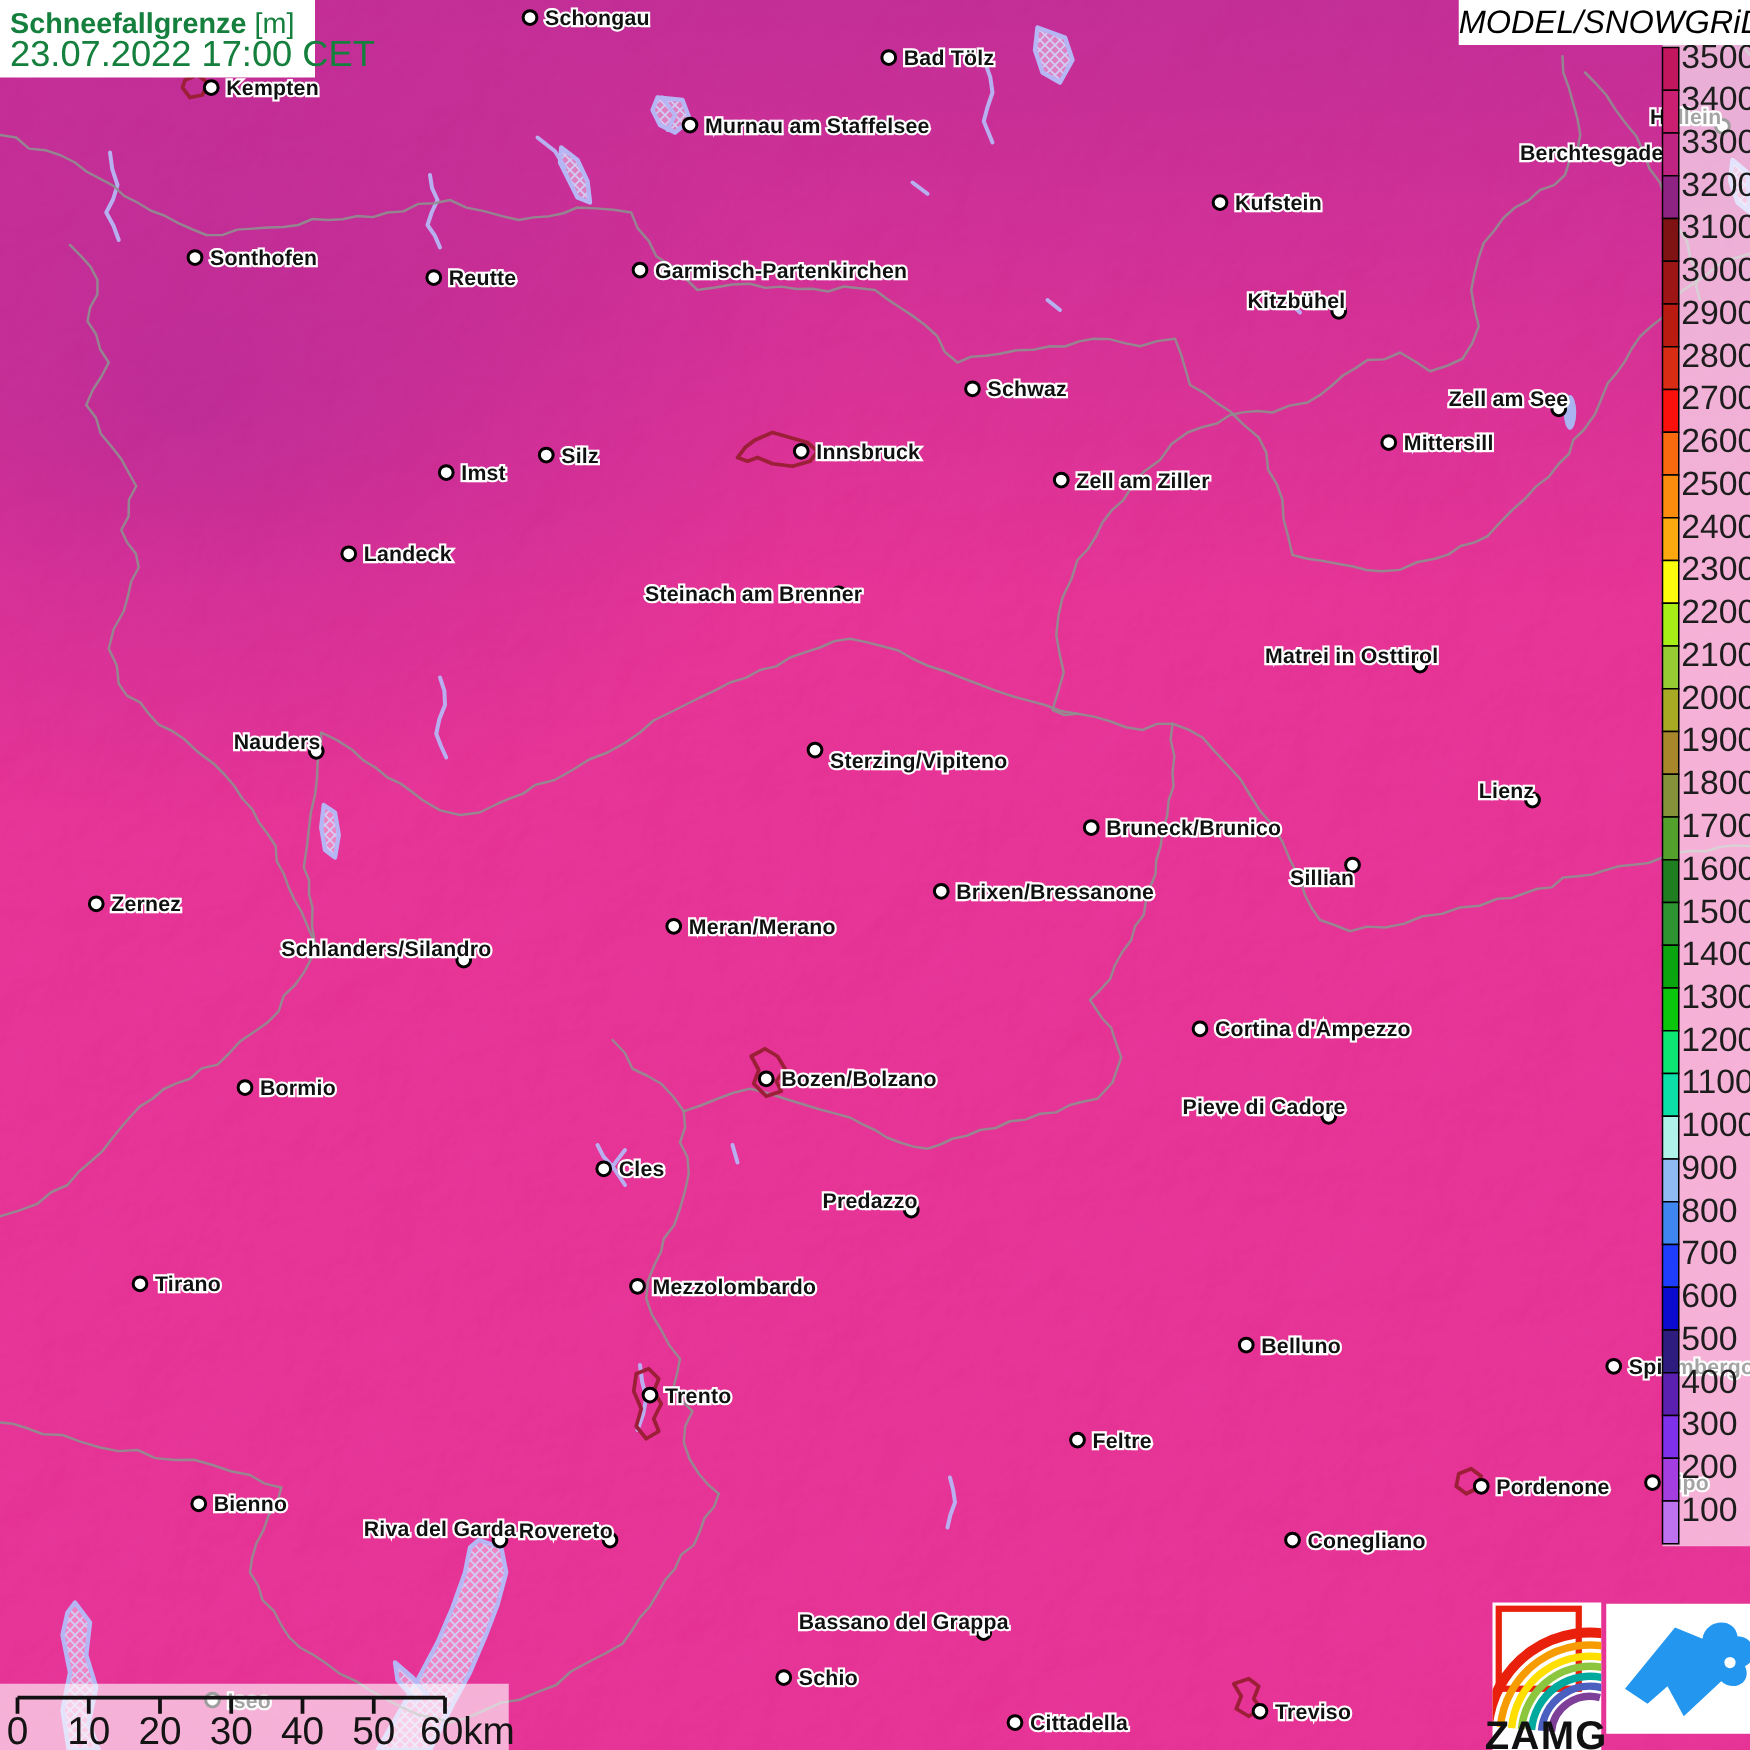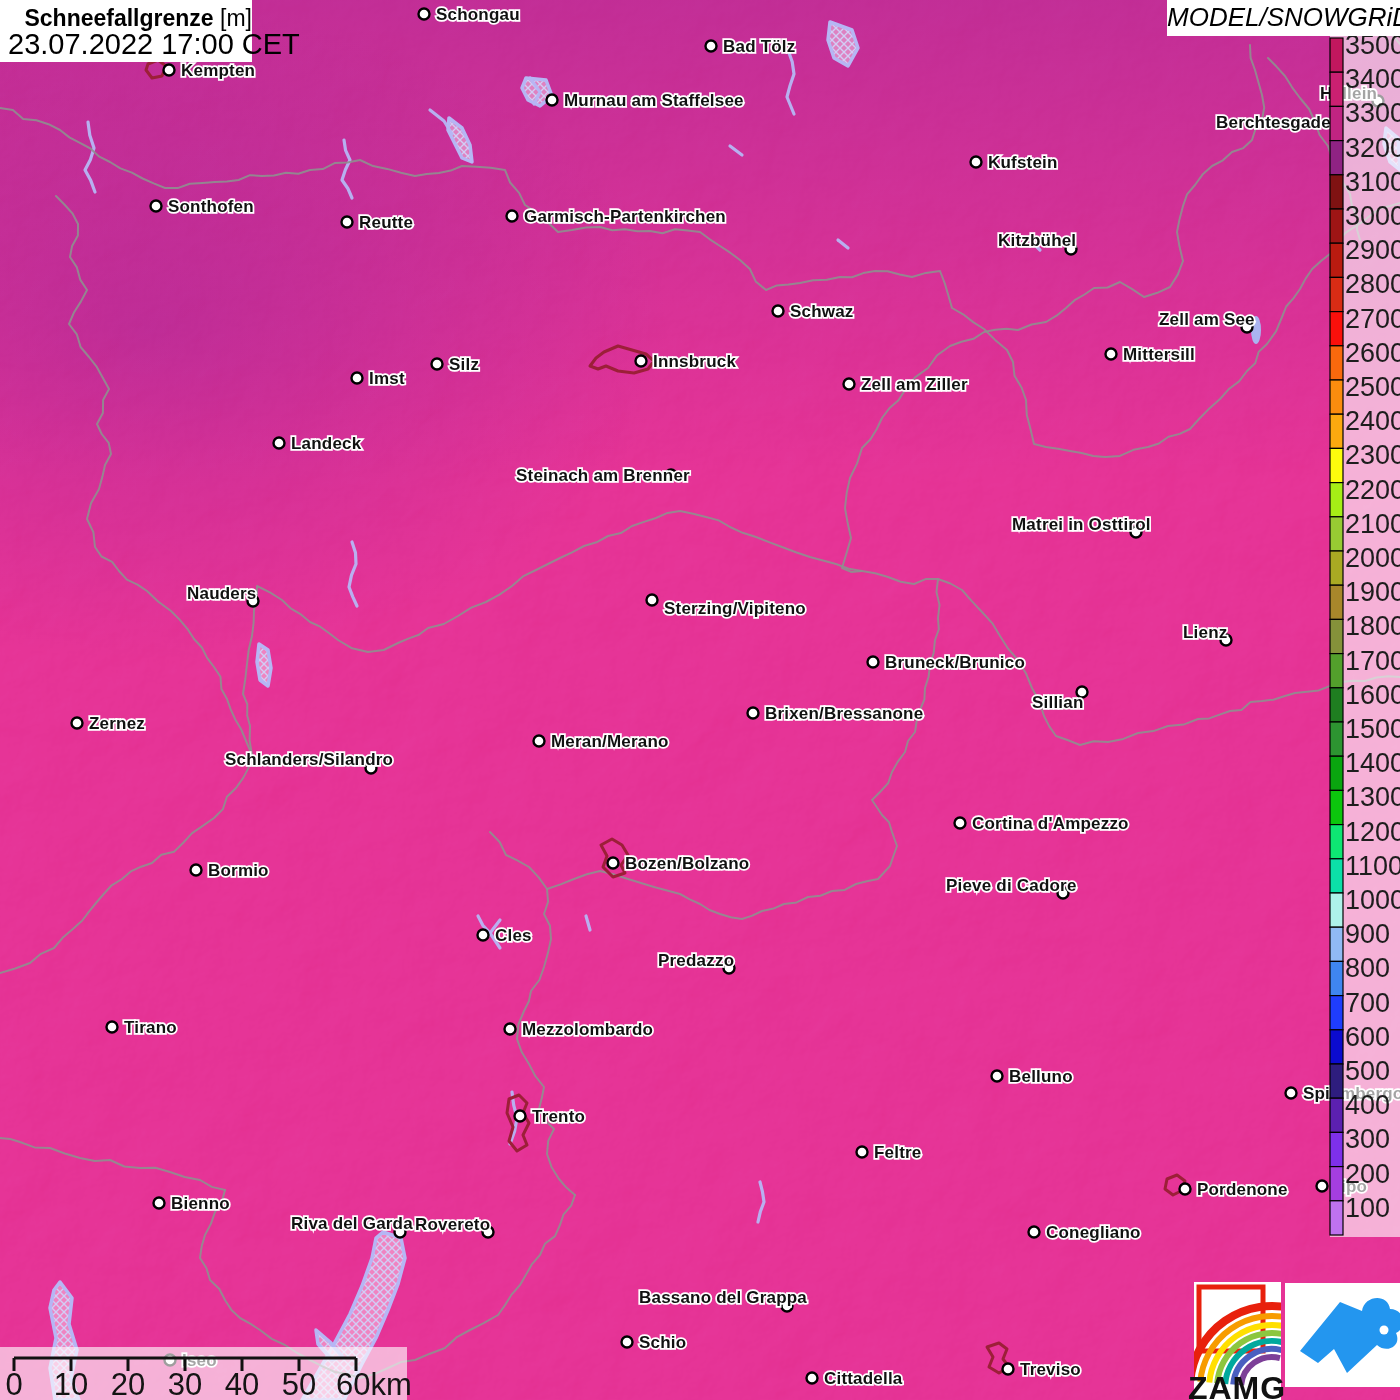--- a/index.html
+++ b/index.html
@@ -1,20 +1,20 @@
 <!DOCTYPE html>
 <html><head>
 <meta charset="utf-8">
 <style>
   html,body{margin:0;padding:0;background:#222;}
   .stage{position:relative;width:1400px;height:1400px;overflow:hidden;
          font-family:"Liberation Sans",sans-serif;background:#d9156f;}
   .stage svg{position:absolute;left:0;top:0;display:block;}
   .titlebox{position:absolute;left:0;top:0;width:252px;height:62px;background:#fff;
-            color:#000000;padding:5px 0 0 8px;box-sizing:border-box;line-height:26px;text-align:right;}
+            color:#15803d;padding:5px 0 0 8px;box-sizing:border-box;line-height:26px;}
   .titlebox .l1{font-size:23px;font-weight:bold;white-space:nowrap;}
   .titlebox .l1 .unit{font-weight:normal;}
   .titlebox .l2{font-size:29px;white-space:nowrap;}
   .modelbox{position:absolute;right:0;top:0;width:233px;height:36px;background:#fff;
             color:#000;font-size:26px;font-style:italic;text-align:center;
             line-height:35px;white-space:nowrap;}
   text{font-family:"Liberation Sans",sans-serif;}
   .citylabel{font-size:17px;font-weight:bold;fill:#111;stroke:#fff;stroke-width:3.4px;
              paint-order:stroke;letter-spacing:.2px;}
   .cbarlabel{font-size:27px;fill:#1d1d1d;}

